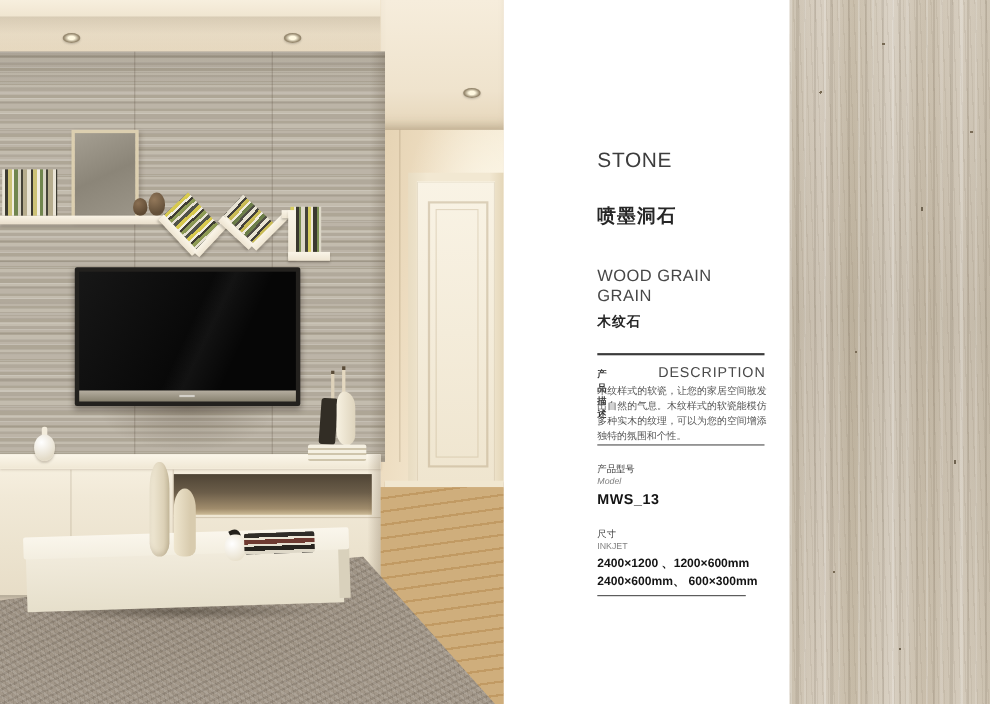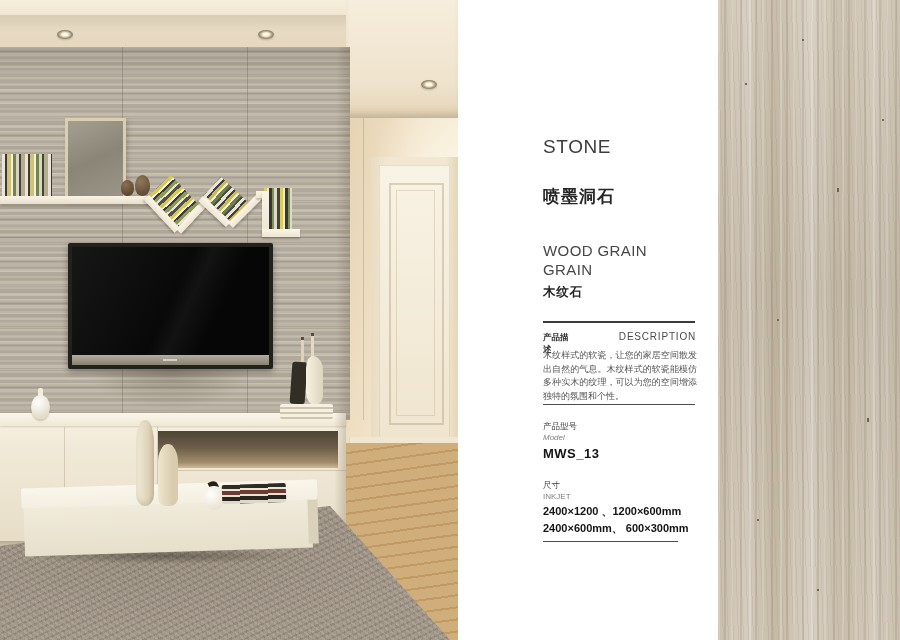--- a/index.html
+++ b/index.html
@@ -154,21 +154,21 @@
   .p-abs { position:absolute; left:85px; }
   .p-title-en1 { top:136px; font-size:19px; letter-spacing:.6px; color:#3d3d3d; }
   .p-title-en2 { top:159px; font-size:19px; letter-spacing:.6px; color:#3d3d3d; }
   .p-title-cn  { top:185px; font-size:17px; font-weight:bold; letter-spacing:1px; color:#262626; }
   .p-cat-en1 { top:242px; font-size:15px; letter-spacing:.4px; color:#474747; }
   .p-cat-en2 { top:261px; font-size:15px; letter-spacing:.4px; color:#474747; }
   .p-cat-cn  { top:284px; font-size:12.5px; font-weight:bold; letter-spacing:.8px; color:#262626; }
   .rule-1 { top:321px; width:152px; height:2px; background:#3b3b3b; }
   .desc-row { top:331px; width:153px; display:flex; justify-content:space-between; align-items:baseline; }
   .desc-label-cn { font-size:8.5px; font-weight:bold; color:#333333; }
-  .desc-label-en { font-size:10px; letter-spacing:.8px; color:#4a4a4a;margin-left:46px; }
+  .desc-label-en { font-size:13px; letter-spacing:.8px; color:#4a4a4a;margin-left:46px; }
   .desc-body { top:349px; width:154px; font-size:9px; line-height:13.7px; color:#555555; text-align:justify; }
   .rule-2 { top:404px; width:152px; height:1px; background:#4c4c4c; }
   .model-cn  { top:421px; font-size:8.5px; color:#3a3a3a; }
   .model-en  { top:433px; font-size:8px; color:#808080;font-style:italic; }
   .model-val { top:446px; font-size:13px; font-weight:bold; letter-spacing:.5px; color:#141414; }
   .sizes-cn { top:480px; font-size:8.5px; color:#3a3a3a;font-family:Liberation Mono, monospace; }
   .sizes-en { top:492px; font-size:8px; color:#808080; }
   .sizes-1 { top:504px; font-size:11px; font-weight:bold; color:#141414; }
   .sizes-2 { top:521px; font-size:11px; font-weight:bold; color:#141414; }
   .rule-3 { top:541px; width:135px; height:1px; background:#4c4c4c; }

